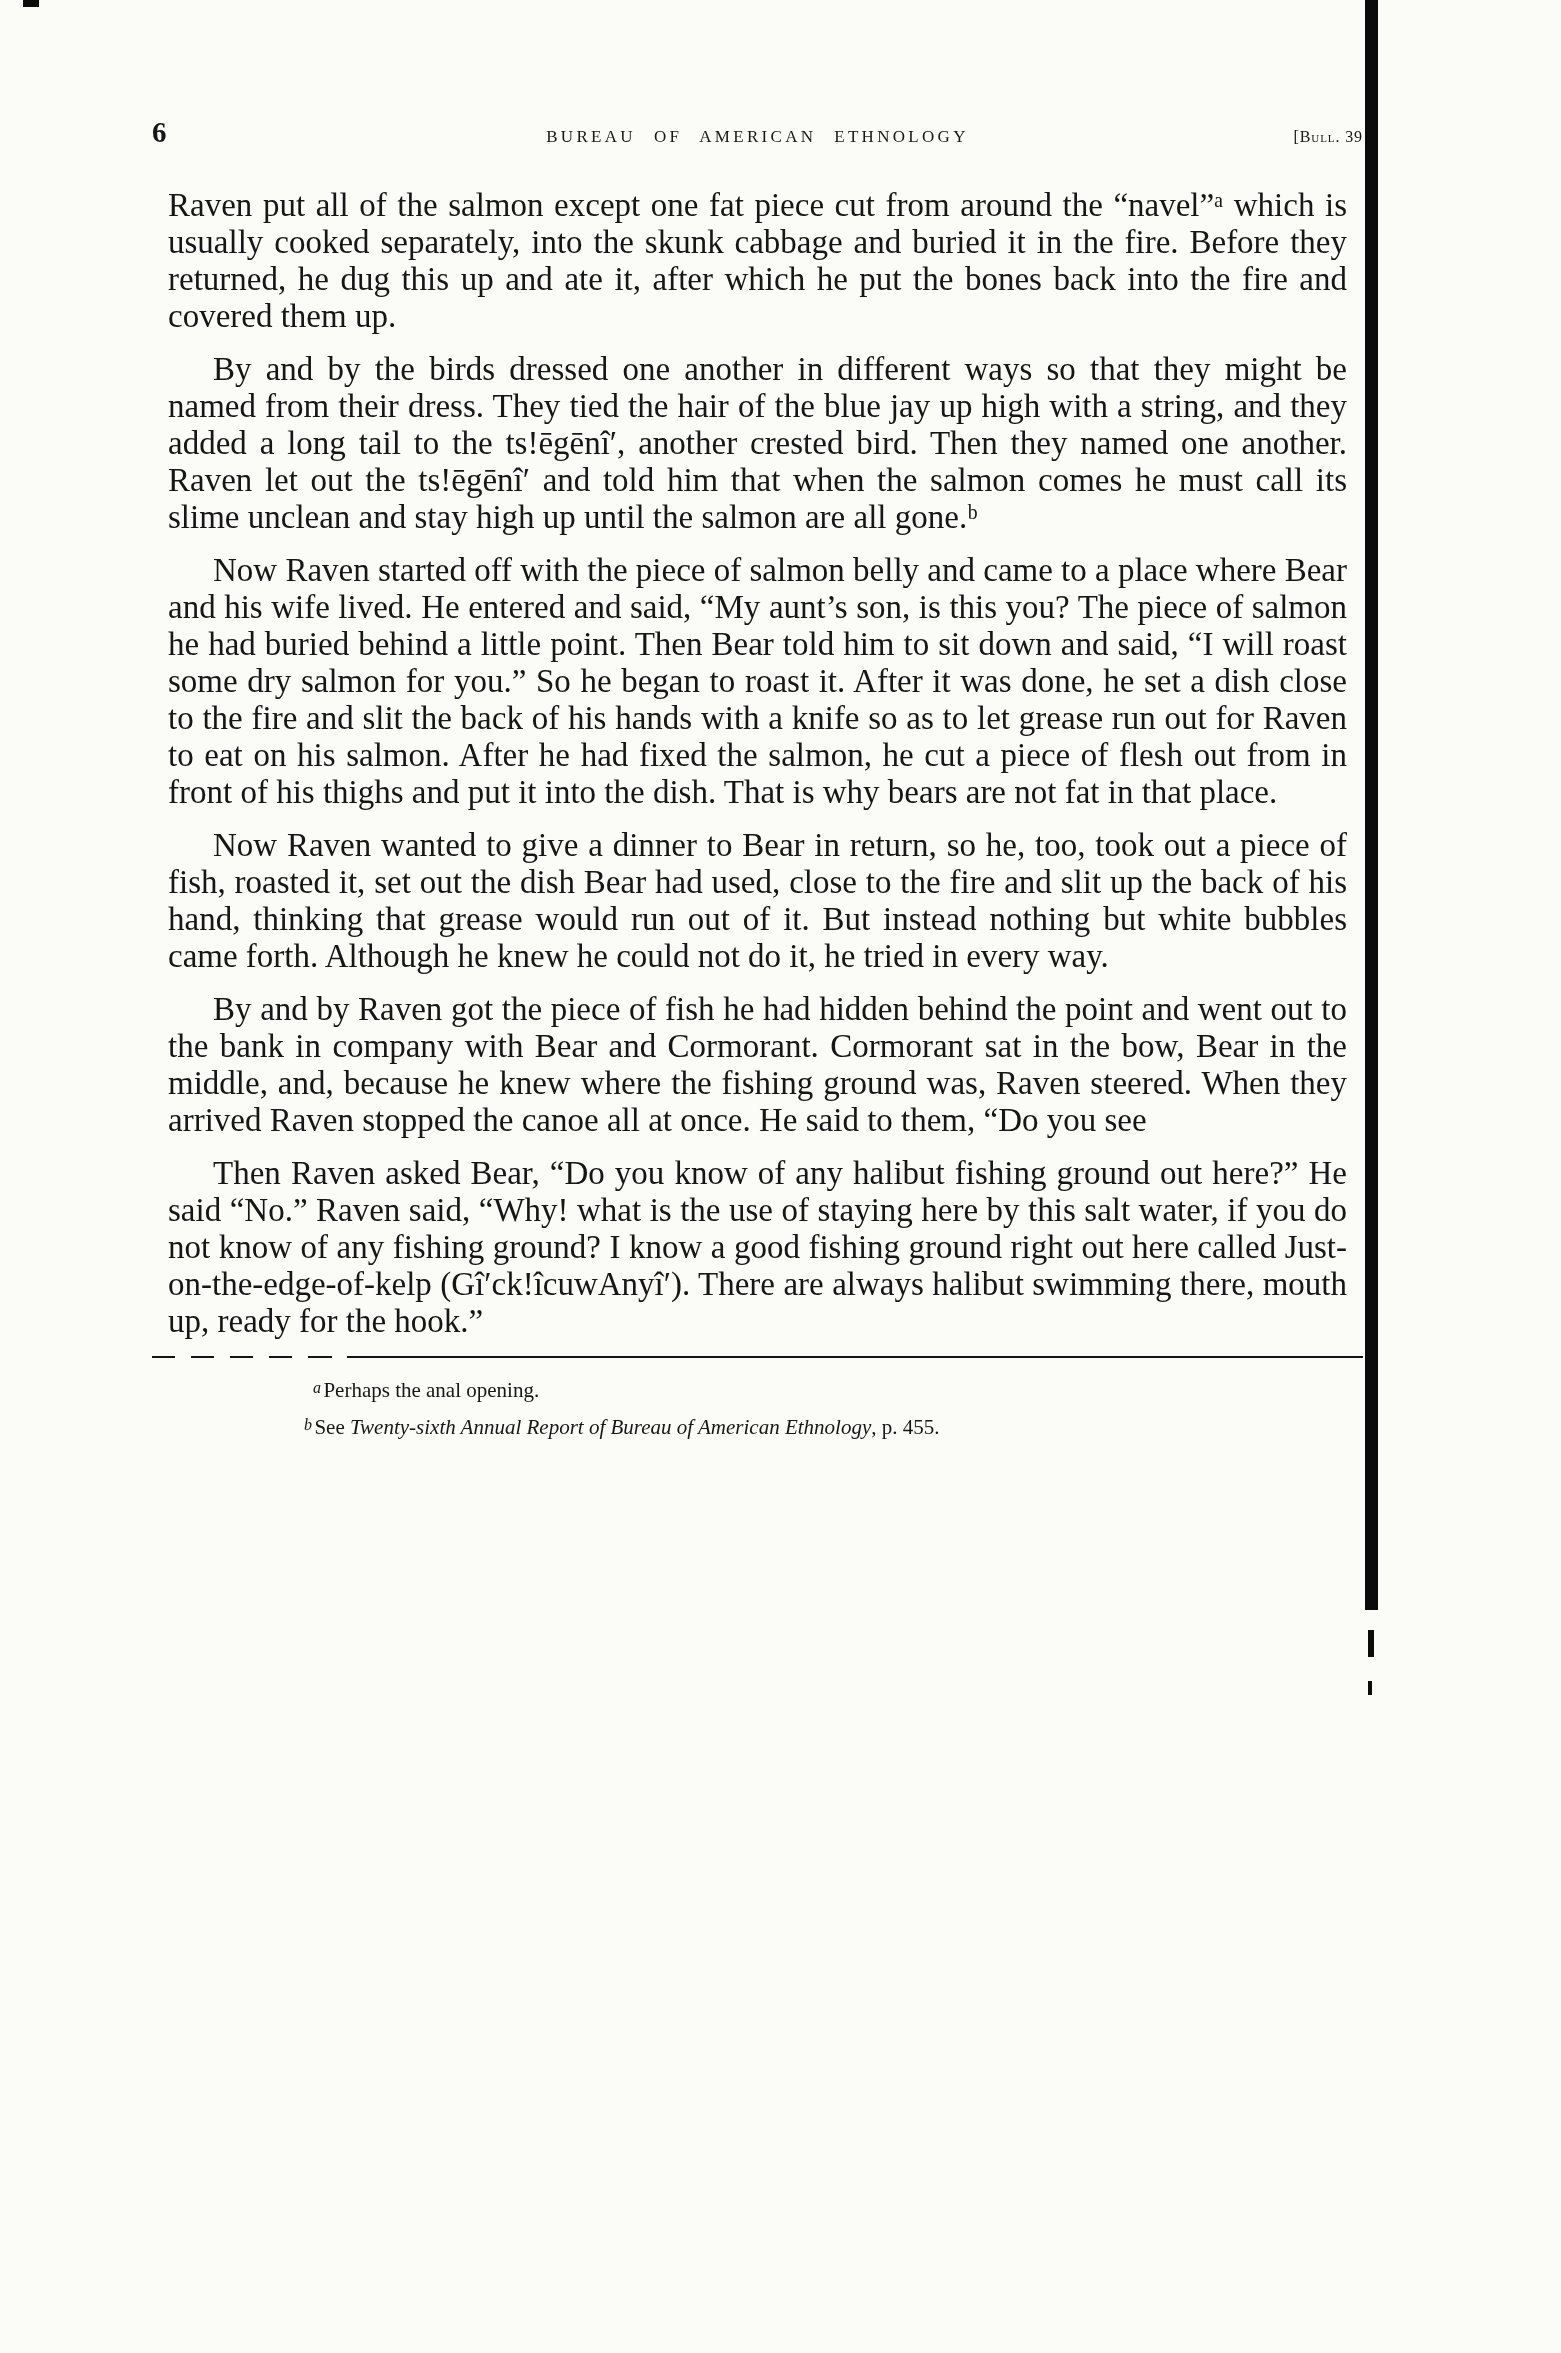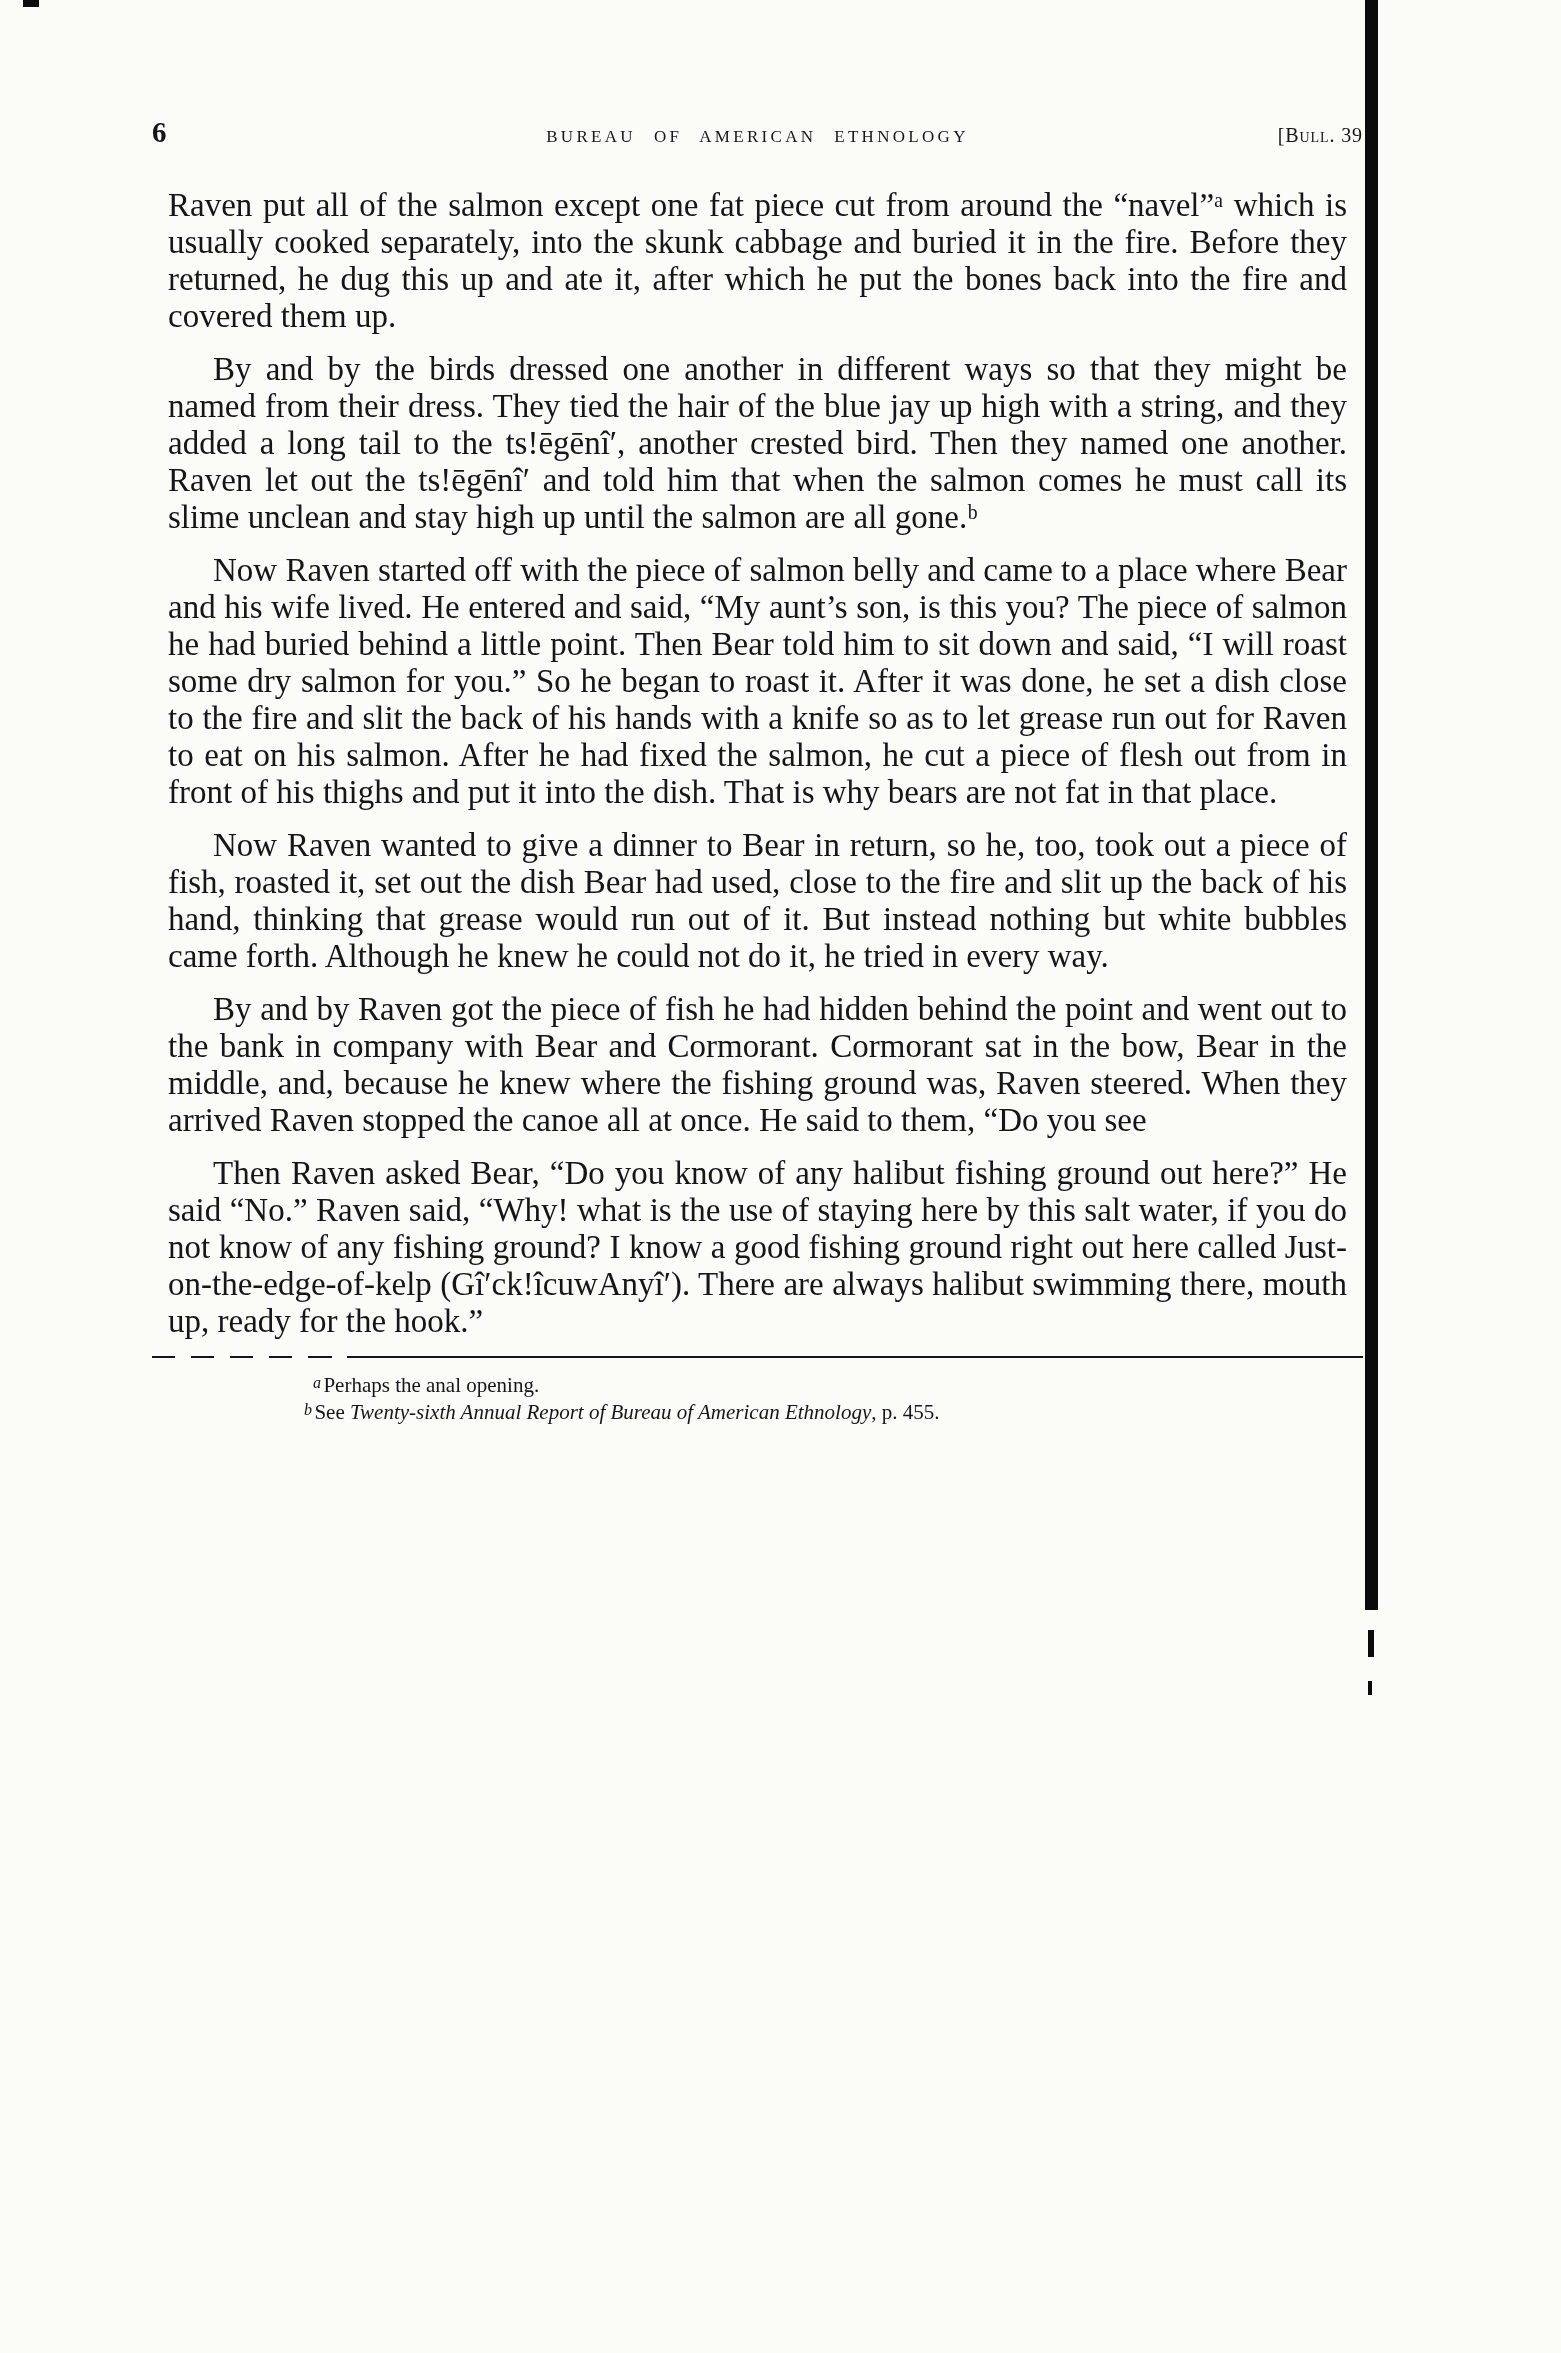--- a/index.html
+++ b/index.html
@@ -43,21 +43,21 @@
     justify-self: start;
   }
   .header-title {
     font-size: 17px;
     font-weight: normal;
     letter-spacing: 3.3px;
     word-spacing: 10.4px;
     white-space: nowrap;
   }
   .header-right {
-    font-size: 20px;
+    font-size: 16px;
     font-variant: small-caps;
     letter-spacing: 0.9px;
     justify-self: end;
   }
 
   .body-text {
     margin-top: 38px;
     font-size: 33px;
     line-height: 37px;
     text-align: justify;
@@ -76,21 +76,21 @@
     margin-bottom: 11.3px;
   }
   .fn-rule-dash {
     width: 202px;
     background: repeating-linear-gradient(90deg, #141414 0 23.5px, transparent 23.5px 39px);
   }
   .fn-rule-solid { flex: 1; background: #141414; }
 
   .footnote {
     font-size: 21px;
-    line-height: 26px;
+    line-height: 36px;
   }
   .fn-a { margin-left: 161px; }
   .fn-b { margin-left: 152px; }
   .fn-marker {
     font-style: italic;
     font-size: 16px;
     vertical-align: 3.8px;
     margin-right: 2.4px;
   }
   .fn-italic { font-style: italic; }

